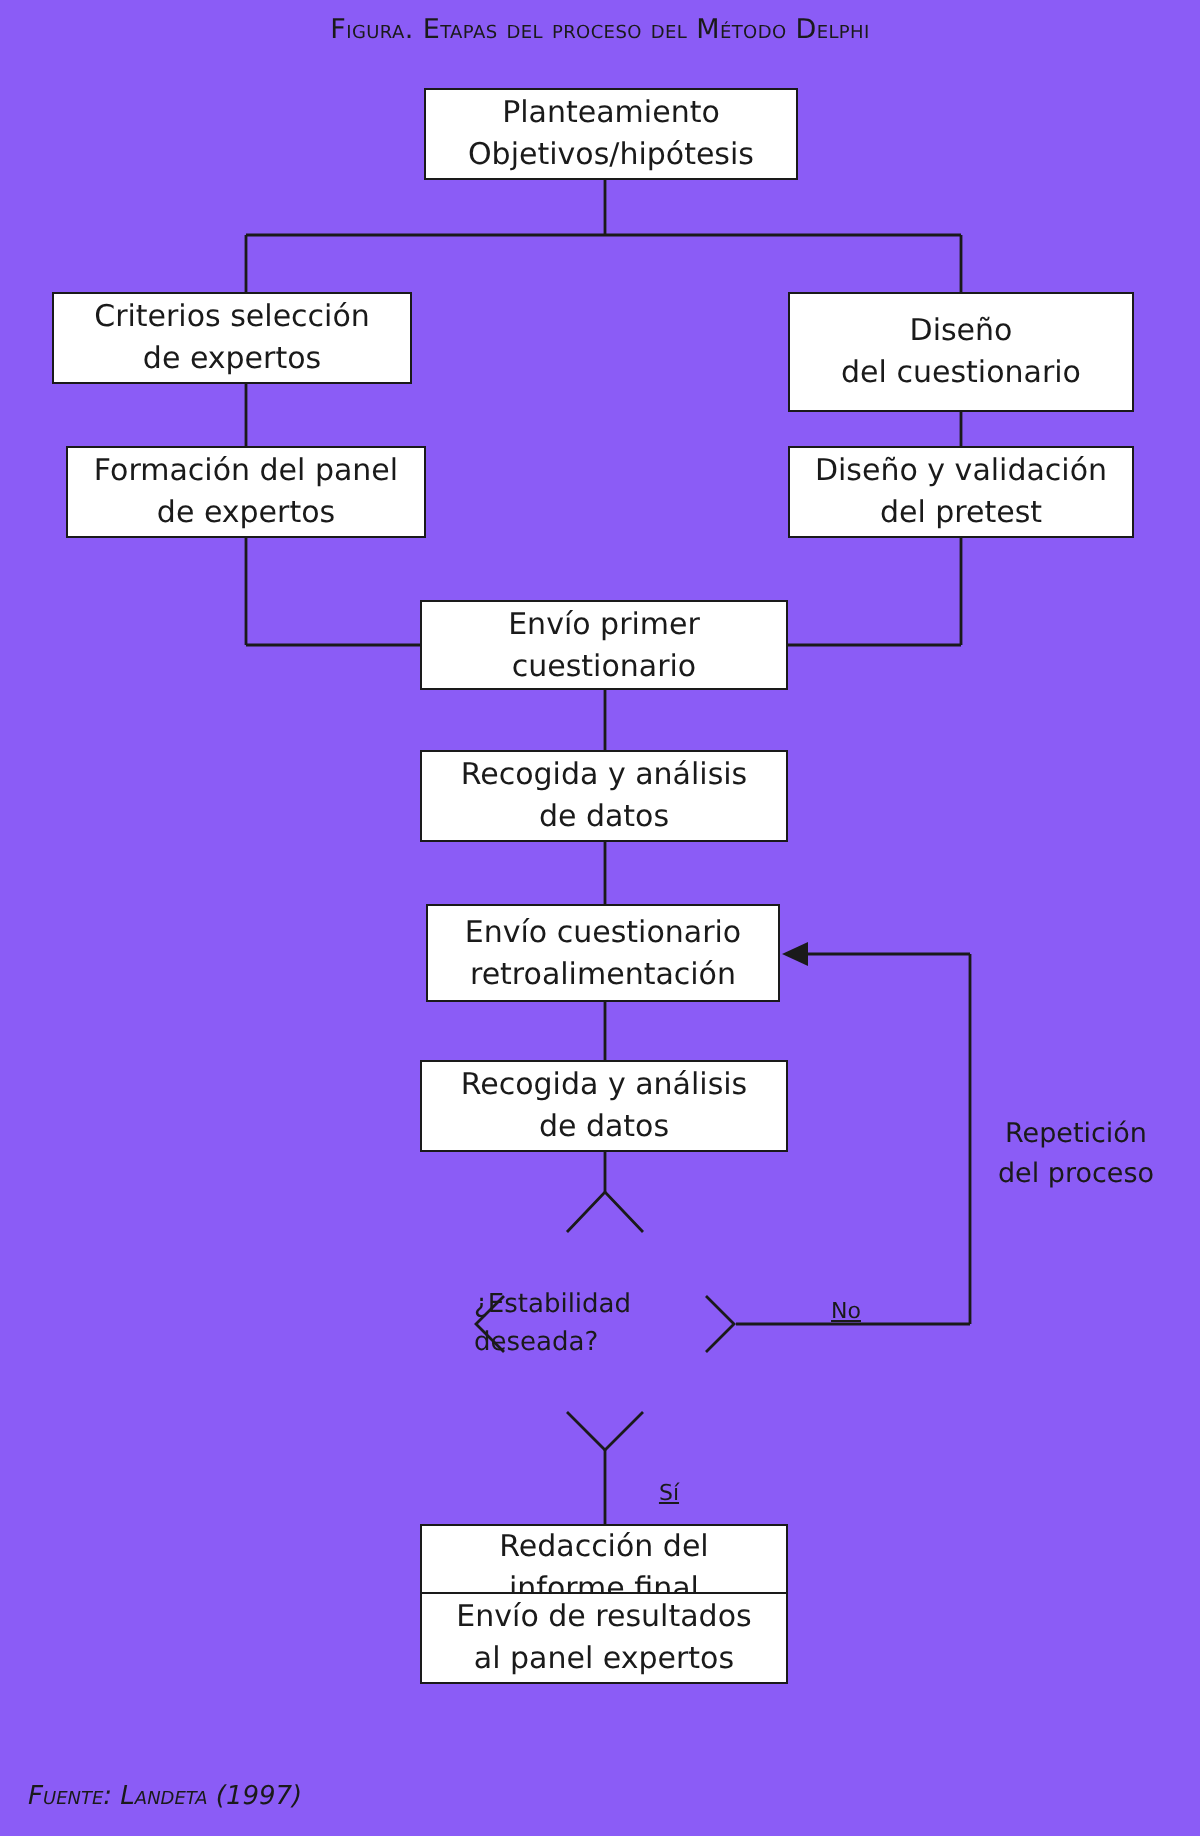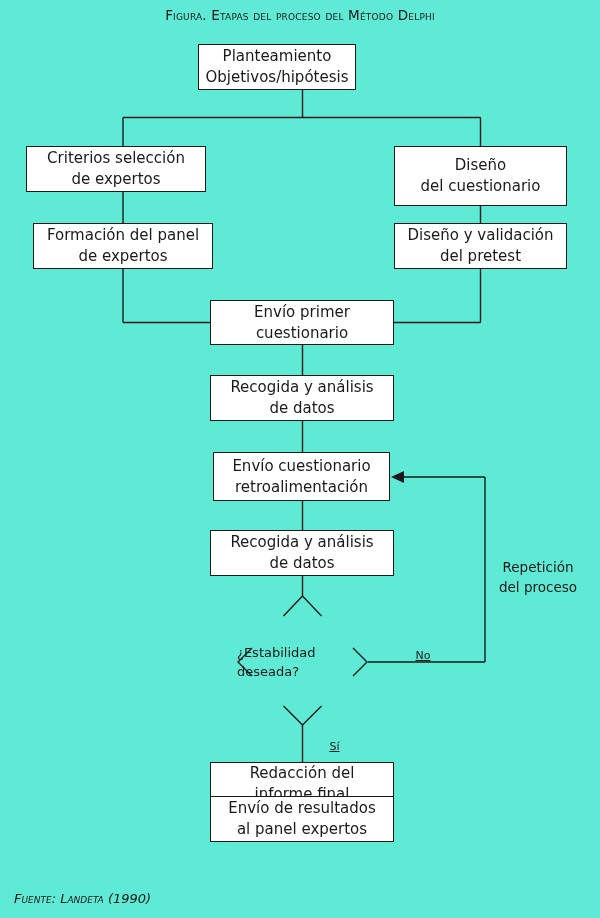--- a/index.html
+++ b/index.html
@@ -1,20 +1,20 @@
 <!DOCTYPE html>
 <html><head>
 <meta charset="utf-8">
 <style>
   html, body { margin: 0; padding: 0; background: #ffffff; }
   .page {
     position: relative;
     width: 600px;
     height: 918px;
-    background: #5eead4;
+    background: #8b5cf6;
     font-family: "DejaVu Sans", "Liberation Sans", sans-serif;
     color: #1a1a1a;
     overflow: hidden;
   }
   .title {
     position: absolute;
     top: 7px;
     left: 0;
     width: 600px;
     text-align: center;
@@ -84,21 +84,21 @@
       <polyline points="283.5,706 302.5,725 321.5,706"></polyline>
       <line x1="368" y1="662" x2="485" y2="662"></line>
       <line x1="485" y1="662" x2="485" y2="477"></line>
       <line x1="485" y1="477" x2="403" y2="477"></line>
       <line x1="302.5" y1="725" x2="302.5" y2="762"></line>
       <line x1="302.5" y1="806" x2="302.5" y2="836"></line>
     </g>
     <polygon points="391,477 404,471 404,483" fill="#1a1a1a" stroke="none"></polygon>
   </svg>
 
-  <div class="box" style="left:198px; top:44px;  width:158px; height:46px">Planteamiento
+  <div class="box" style="left:212px; top:44px;  width:187px; height:46px">Planteamiento
 Objetivos/hipótesis</div>
 
   <div class="box" style="left:26px;  top:146px; width:180px; height:46px">Criterios selección
 de expertos</div>
 
   <div class="box" style="left:394px; top:146px; width:173px; height:60px">Diseño
 del cuestionario</div>
 
   <div class="box" style="left:33px;  top:223px; width:180px; height:46px">Formación del panel
 de expertos</div>
@@ -127,15 +127,15 @@
 
   <div class="lbl lbl-rep" style="left:490px; top:541px; width:96px">Repetición
 del proceso</div>
 
   <div class="box" style="left:210px; top:762px; width:184px; height:44px">Redacción del
 informe final</div>
 
   <div class="box" style="left:210px; top:796px; width:184px; height:46px">Envío de resultados
 al panel expertos</div>
 
-  <div class="source">Fuente: Landeta (1990)</div>
+  <div class="source">Fuente: Landeta (1997)</div>
 
 </div>
 
 </body></html>

